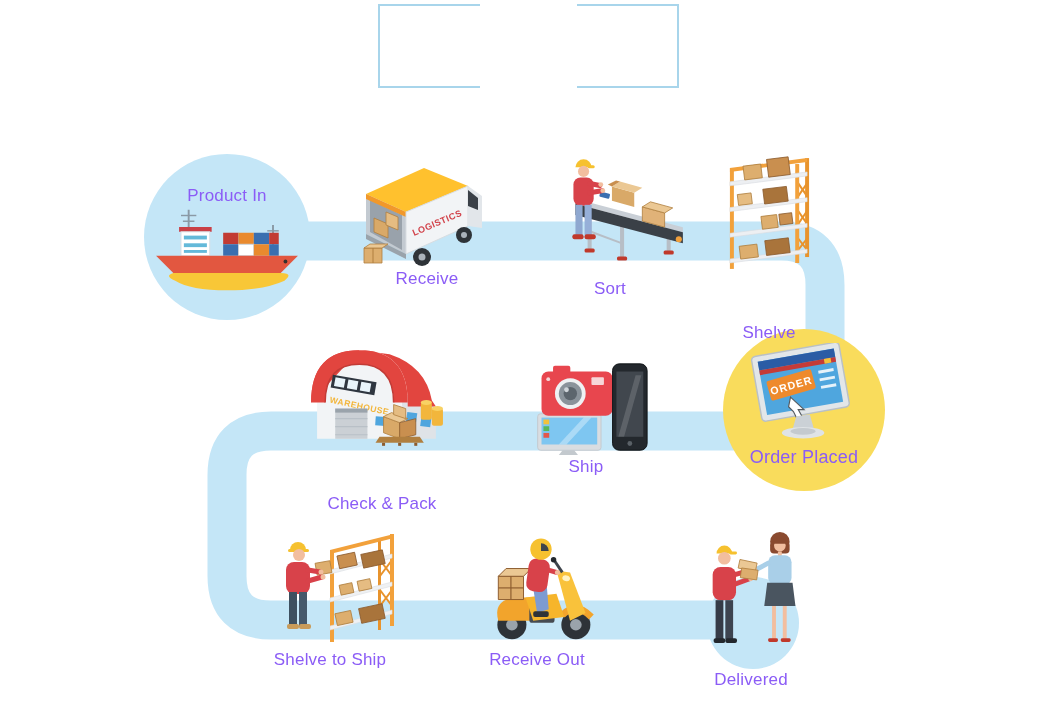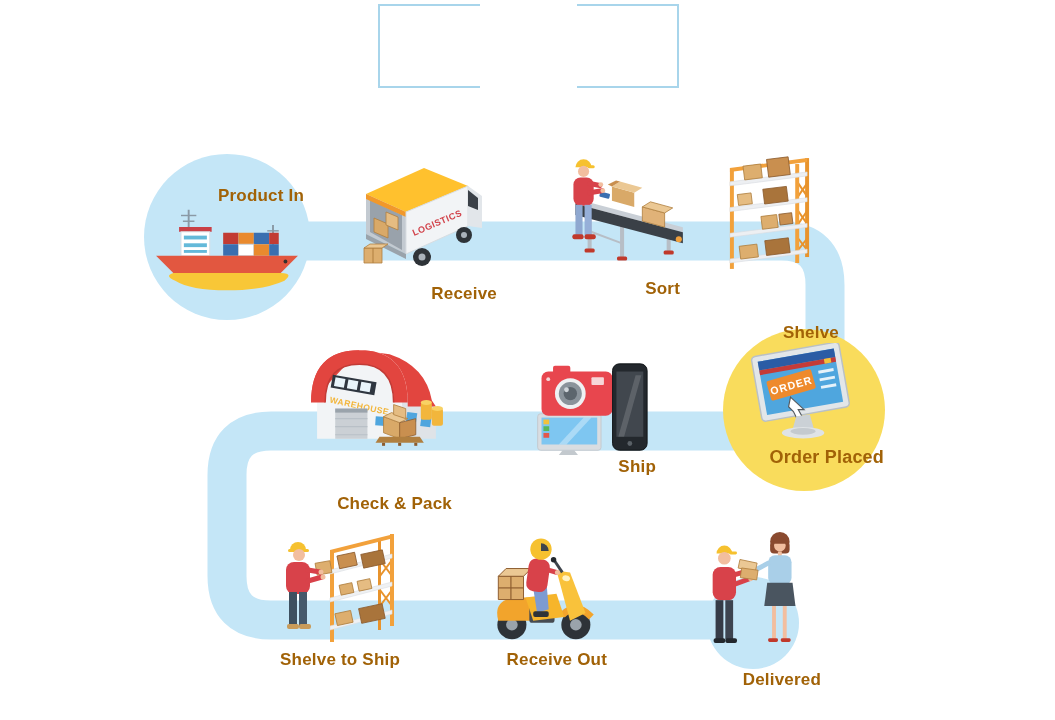--- a/index.html
+++ b/index.html
@@ -18,22 +18,22 @@
     background:#D5ECFA;display:flex;align-items:center;justify-content:center;z-index:3;
   }
   .title-text{
     font-size:30px;font-weight:700;color:#1b1b1b;letter-spacing:0.2px;
   }
   .bracket{position:absolute;width:100px;height:80px;top:4px;z-index:4;}
   .bracket-left{left:378px;border:2px solid #A8D5EB;border-right:none;}
   .bracket-right{left:577px;border:2px solid #A8D5EB;border-left:none;}
   .icon{position:absolute;z-index:5;}
   .label{
-    position:absolute;z-index:6;font-weight:700;font-size:17px;color:#a16207;
-    text-align:right;letter-spacing:0.2px;
+    position:absolute;z-index:6;font-weight:400;font-size:17px;color:#8b5cf6;
+    text-align:center;letter-spacing:0.2px;
   }
   .label-big{font-size:18px;}
 </style>
 </head>
 <body>
 
 <div class="canvas">
 
   <svg class="path-svg" width="1055" height="720" viewBox="0 0 1055 720">
     <path d="M 227 241 L 781 241 Q 825 241 825 285 L 825 402" fill="none" stroke="#C4E6F7" stroke-width="39"></path>
@@ -85,21 +85,21 @@
     <polygon points="108,30 118,38 118,50 108,46" fill="#3A4047"></polygon>
     <polygon points="6,74 46,94 46,99 6,79" fill="#9AA3AB"></polygon>
     <circle cx="62" cy="97" r="9" fill="#2E3338"></circle>
       <circle cx="62" cy="97" r="3.5" fill="#AAB2BA"></circle>
     <circle cx="104" cy="75" r="8" fill="#2E3338"></circle>
       <circle cx="104" cy="75" r="3" fill="#AAB2BA"></circle>
     <polygon points="4,88 22,88 22,103 4,103" fill="#DDAE6E" stroke="#B07F3F" stroke-width="0.8"></polygon>
     <polygon points="4,88 10,84 28,84 22,88" fill="#EBC894" stroke="#B07F3F" stroke-width="0.8"></polygon>
     <line x1="13" y1="88" x2="13" y2="103" stroke="#B07F3F" stroke-width="1"></line>
   </svg>
-  <div class="label" style="left:357px;top:284px;width:140px;">Receive</div>
+  <div class="label" style="left:357px;top:269px;width:140px;">Receive</div>
 
   <svg class="icon" style="left:541px;top:150px;" width="152" height="132" viewBox="0 0 150 130">
     <line x1="48" y1="62" x2="48" y2="98" stroke="#B7BEC6" stroke-width="4"></line>
     <line x1="80" y1="70" x2="80" y2="106" stroke="#B7BEC6" stroke-width="4"></line>
     <line x1="126" y1="84" x2="126" y2="100" stroke="#B7BEC6" stroke-width="4"></line>
     <line x1="48" y1="80" x2="80" y2="92" stroke="#B7BEC6" stroke-width="2"></line>
     <rect x="43" y="97" width="10" height="4" rx="1.5" fill="#C0392B"></rect>
     <rect x="75" y="105" width="10" height="4" rx="1.5" fill="#C0392B"></rect>
     <rect x="121" y="99" width="10" height="4" rx="1.5" fill="#C0392B"></rect>
     <polygon points="34,48 140,76 140,81 34,53" fill="#C9CFD6"></polygon>

